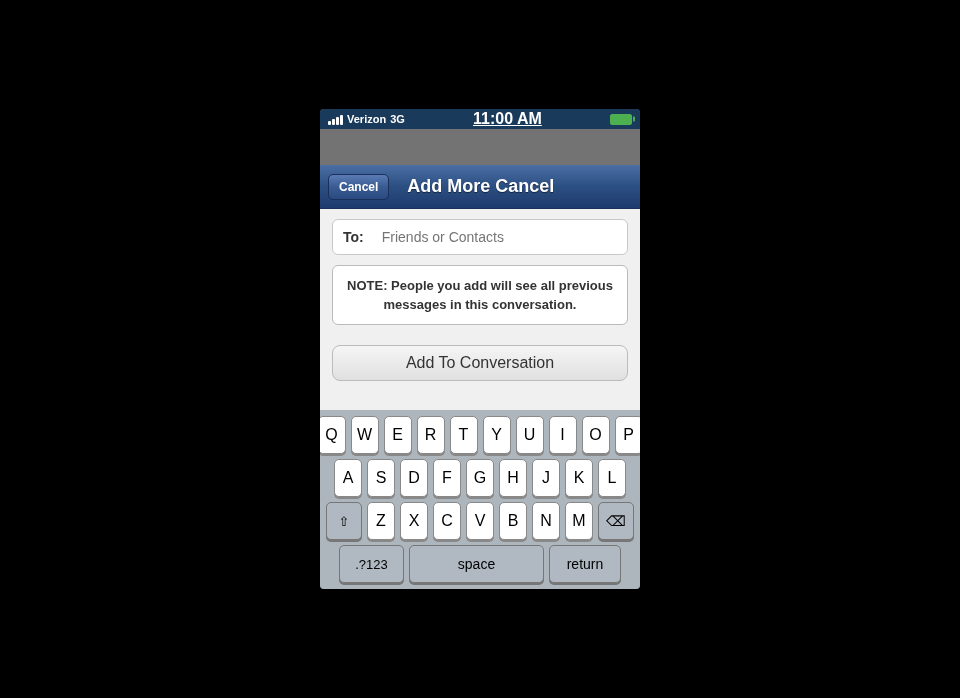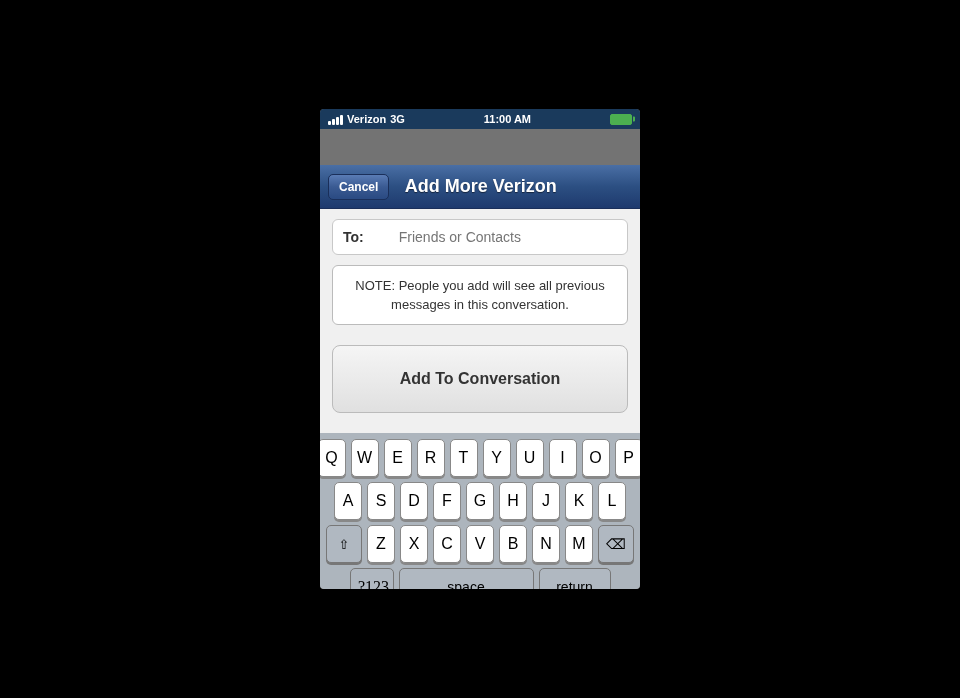--- a/index.html
+++ b/index.html
@@ -54,22 +54,23 @@
       gap: 1px;
       height: 12px;
     }
     .bar {
       background: white;
       width: 3px;
       border-radius: 1px;
     }
     .status-center {
       color: white;
-      font-size: 11px;
-      font-weight: bold;
+      font-size: 16px;
+      font-weight: bold;
+      text-decoration: underline;
     }
     .status-right {
       display: flex;
       align-items: center;
       gap: 4px;
     }
     .battery {
       width: 22px;
       height: 11px;
       border: 1.5px solid #4caf50;
@@ -145,49 +146,49 @@
       font-size: 14px;
       font-weight: bold;
     }
     .to-input {
       border: none;
       outline: none;
       font-size: 14px;
       color: #aaa;
       background: transparent;
       flex: 1;
-      margin-left: 17px;
     }
     
     .note-box {
       border: 1px solid #bbb;
       border-radius: 6px;
       background: white;
       padding: 10px 12px;
       text-align: center;
     }
     .note-text {
       font-size: 13px;
       color: #333;
       line-height: 1.4;
+      font-weight: bold;
     }
     
     .add-btn-container {
       padding: 10px 0;
     }
     .add-btn {
       width: 100%;
       background: linear-gradient(180deg, #f5f5f5 0%, #e0e0e0 100%);
       border: 1px solid #bbb;
       border-radius: 8px;
-      padding: 24px;
+      padding: 8px;
       text-align: center;
       cursor: pointer;
       font-size: 16px;
-      font-weight: bold;
+      font-weight: normal;
       color: #333;
     }
     
     .keyboard {
       background: #adb5bd;
       padding: 6px 3px 4px 3px;
       flex-shrink: 0;
     }
     .key-row {
       display: flex;
@@ -219,23 +220,22 @@
       font-size: 13px;
     }
     .key-shift {
       width: 36px;
     }
     .key-delete {
       width: 36px;
       font-size: 14px;
     }
     .key-numbers {
-      width: 44px;
-      font-size: 16px;
-      font-family: Liberation Serif, serif;
+      width: 65px;
+      font-size: 13px;
     }
     .key-space {
       width: 135px;
       font-size: 14px;
     }
     .key-return {
       width: 72px;
       font-size: 14px;
     }
     .bottom-row {
@@ -263,21 +263,21 @@
         <span>3G</span>
       </div>
       <div class="status-center">11:00 AM</div>
       <div class="status-right">
         <div class="battery"></div>
       </div>
     </div>
 
     <div class="nav-bar">
       <button class="cancel-btn">Cancel</button>
-      <div class="nav-title">Add More Verizon</div>
+      <div class="nav-title">Add More Cancel</div>
     </div>
 
     <div class="content">
 
       <div class="to-field">
         <span class="to-label">To:</span>
         <input class="to-input" type="text" placeholder="Friends or Contacts" style="">
       </div>
 
       <div class="note-box">

